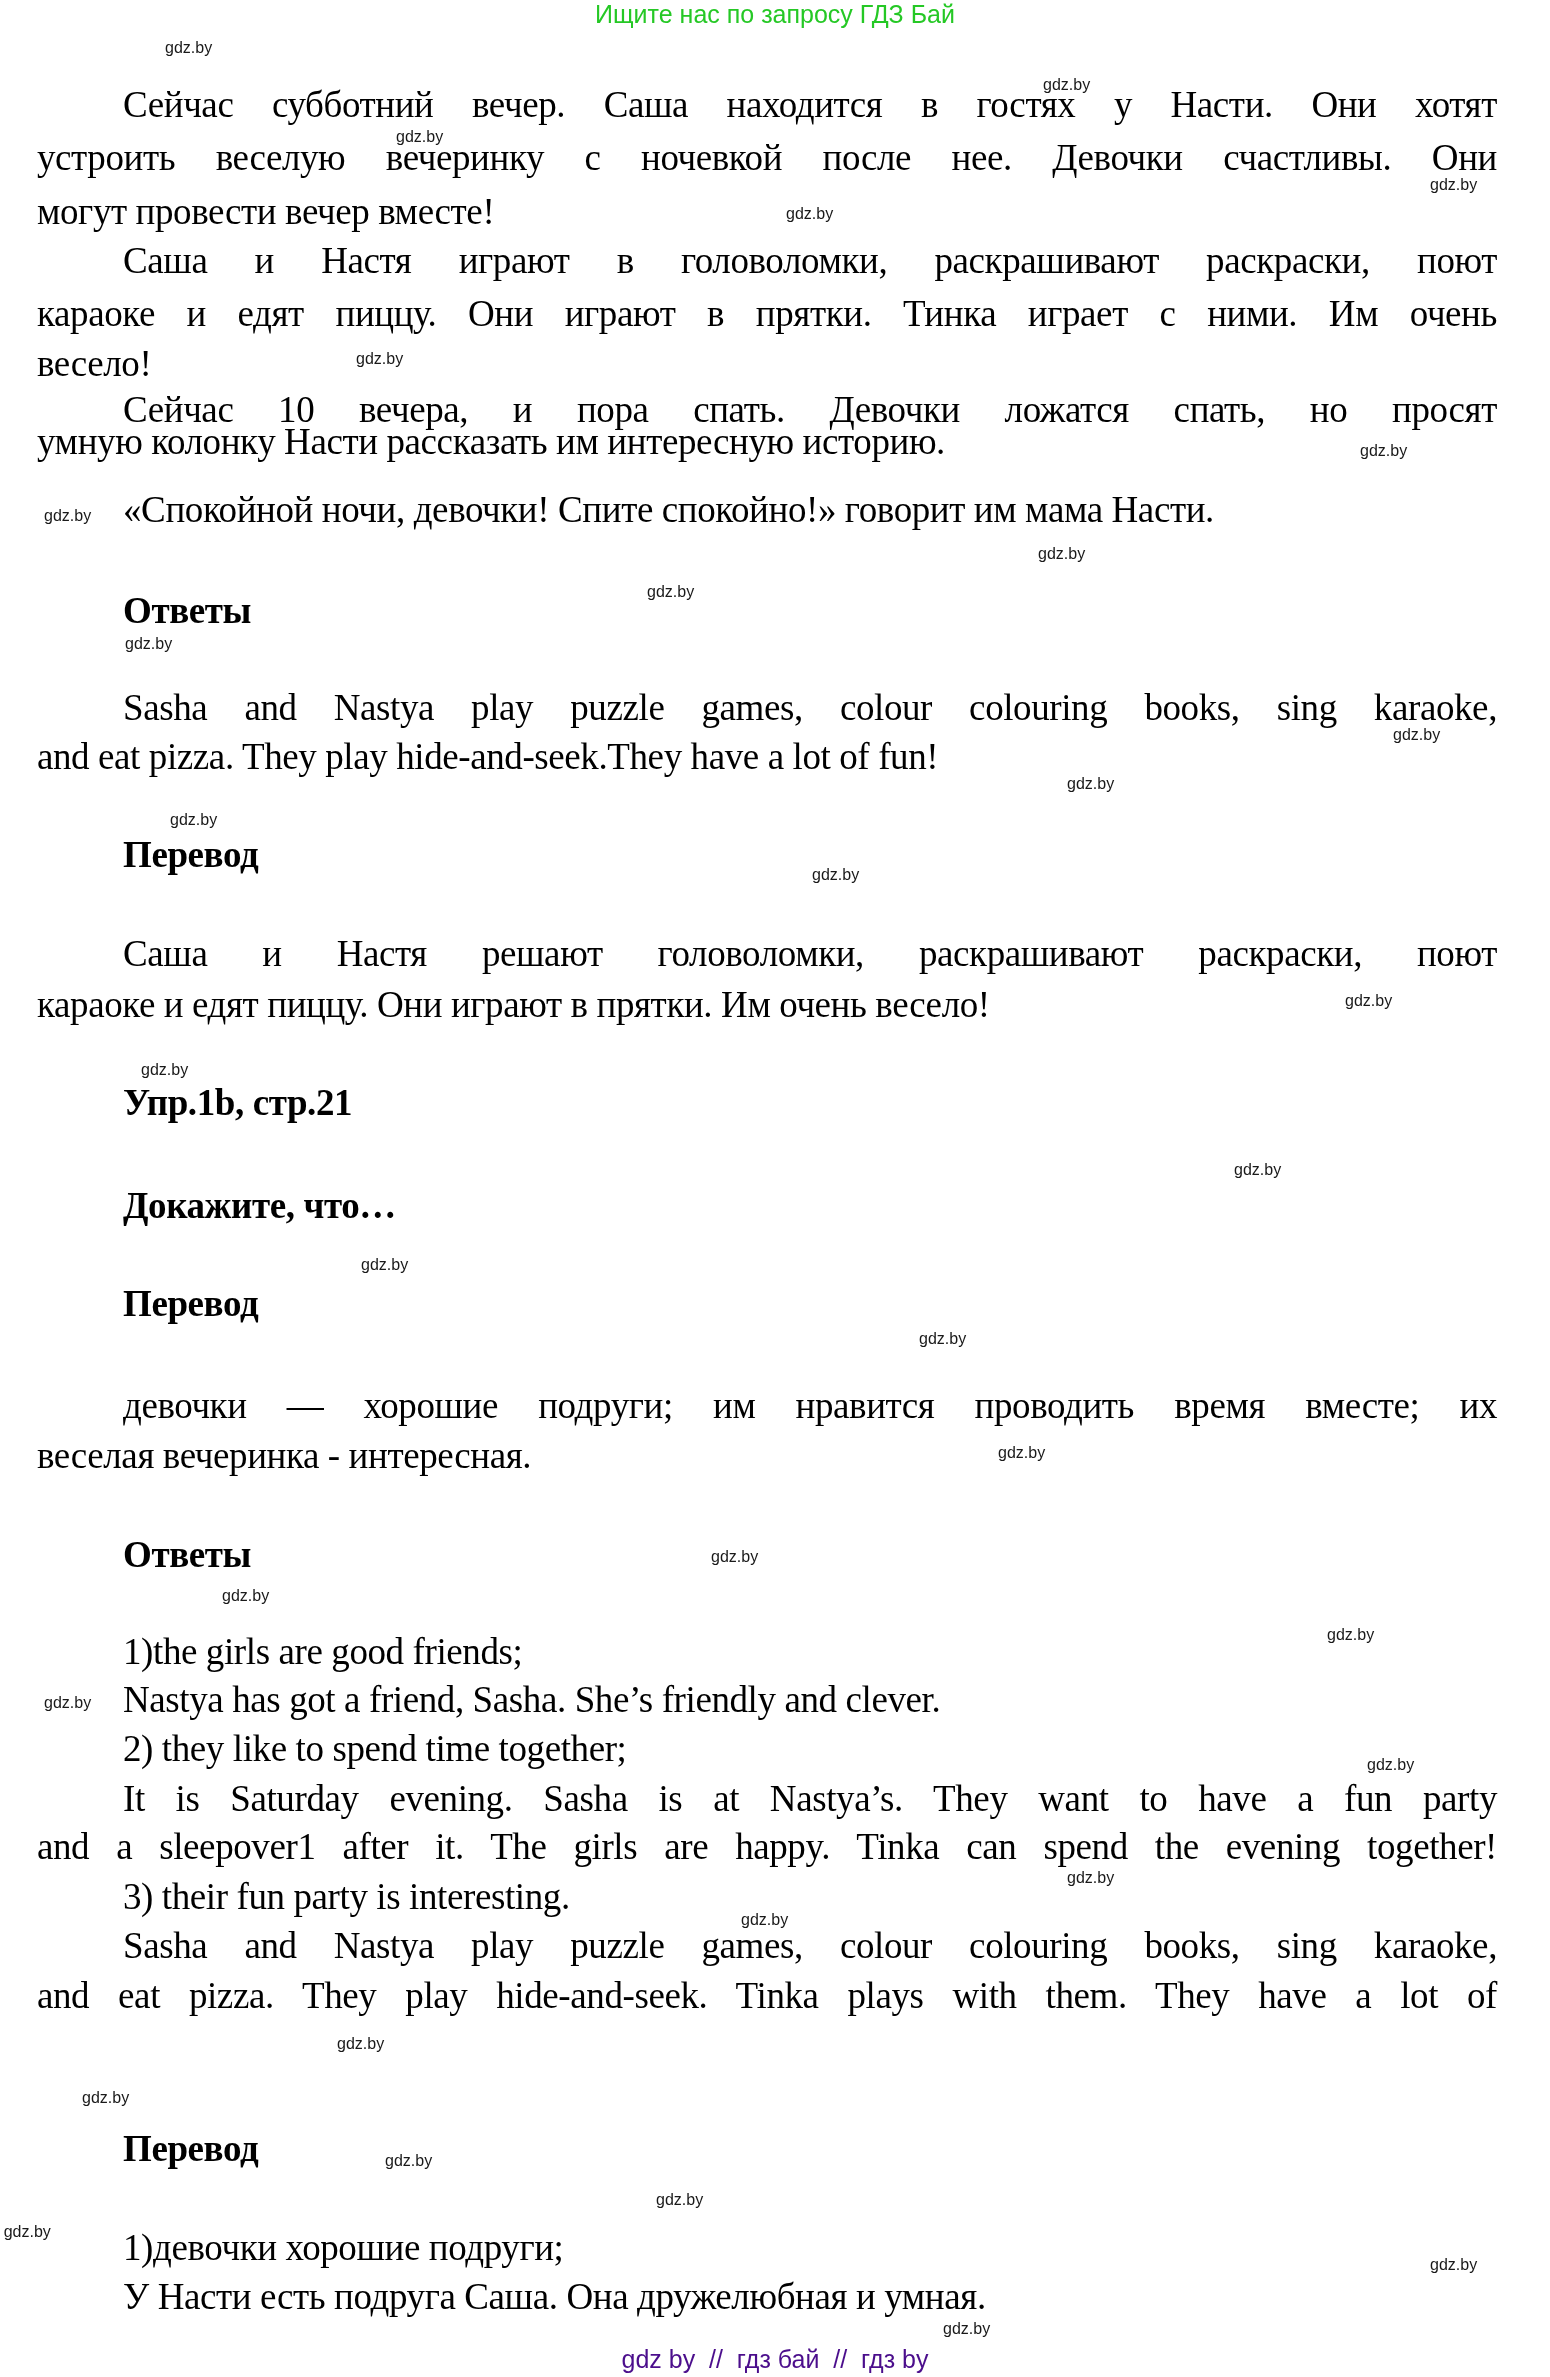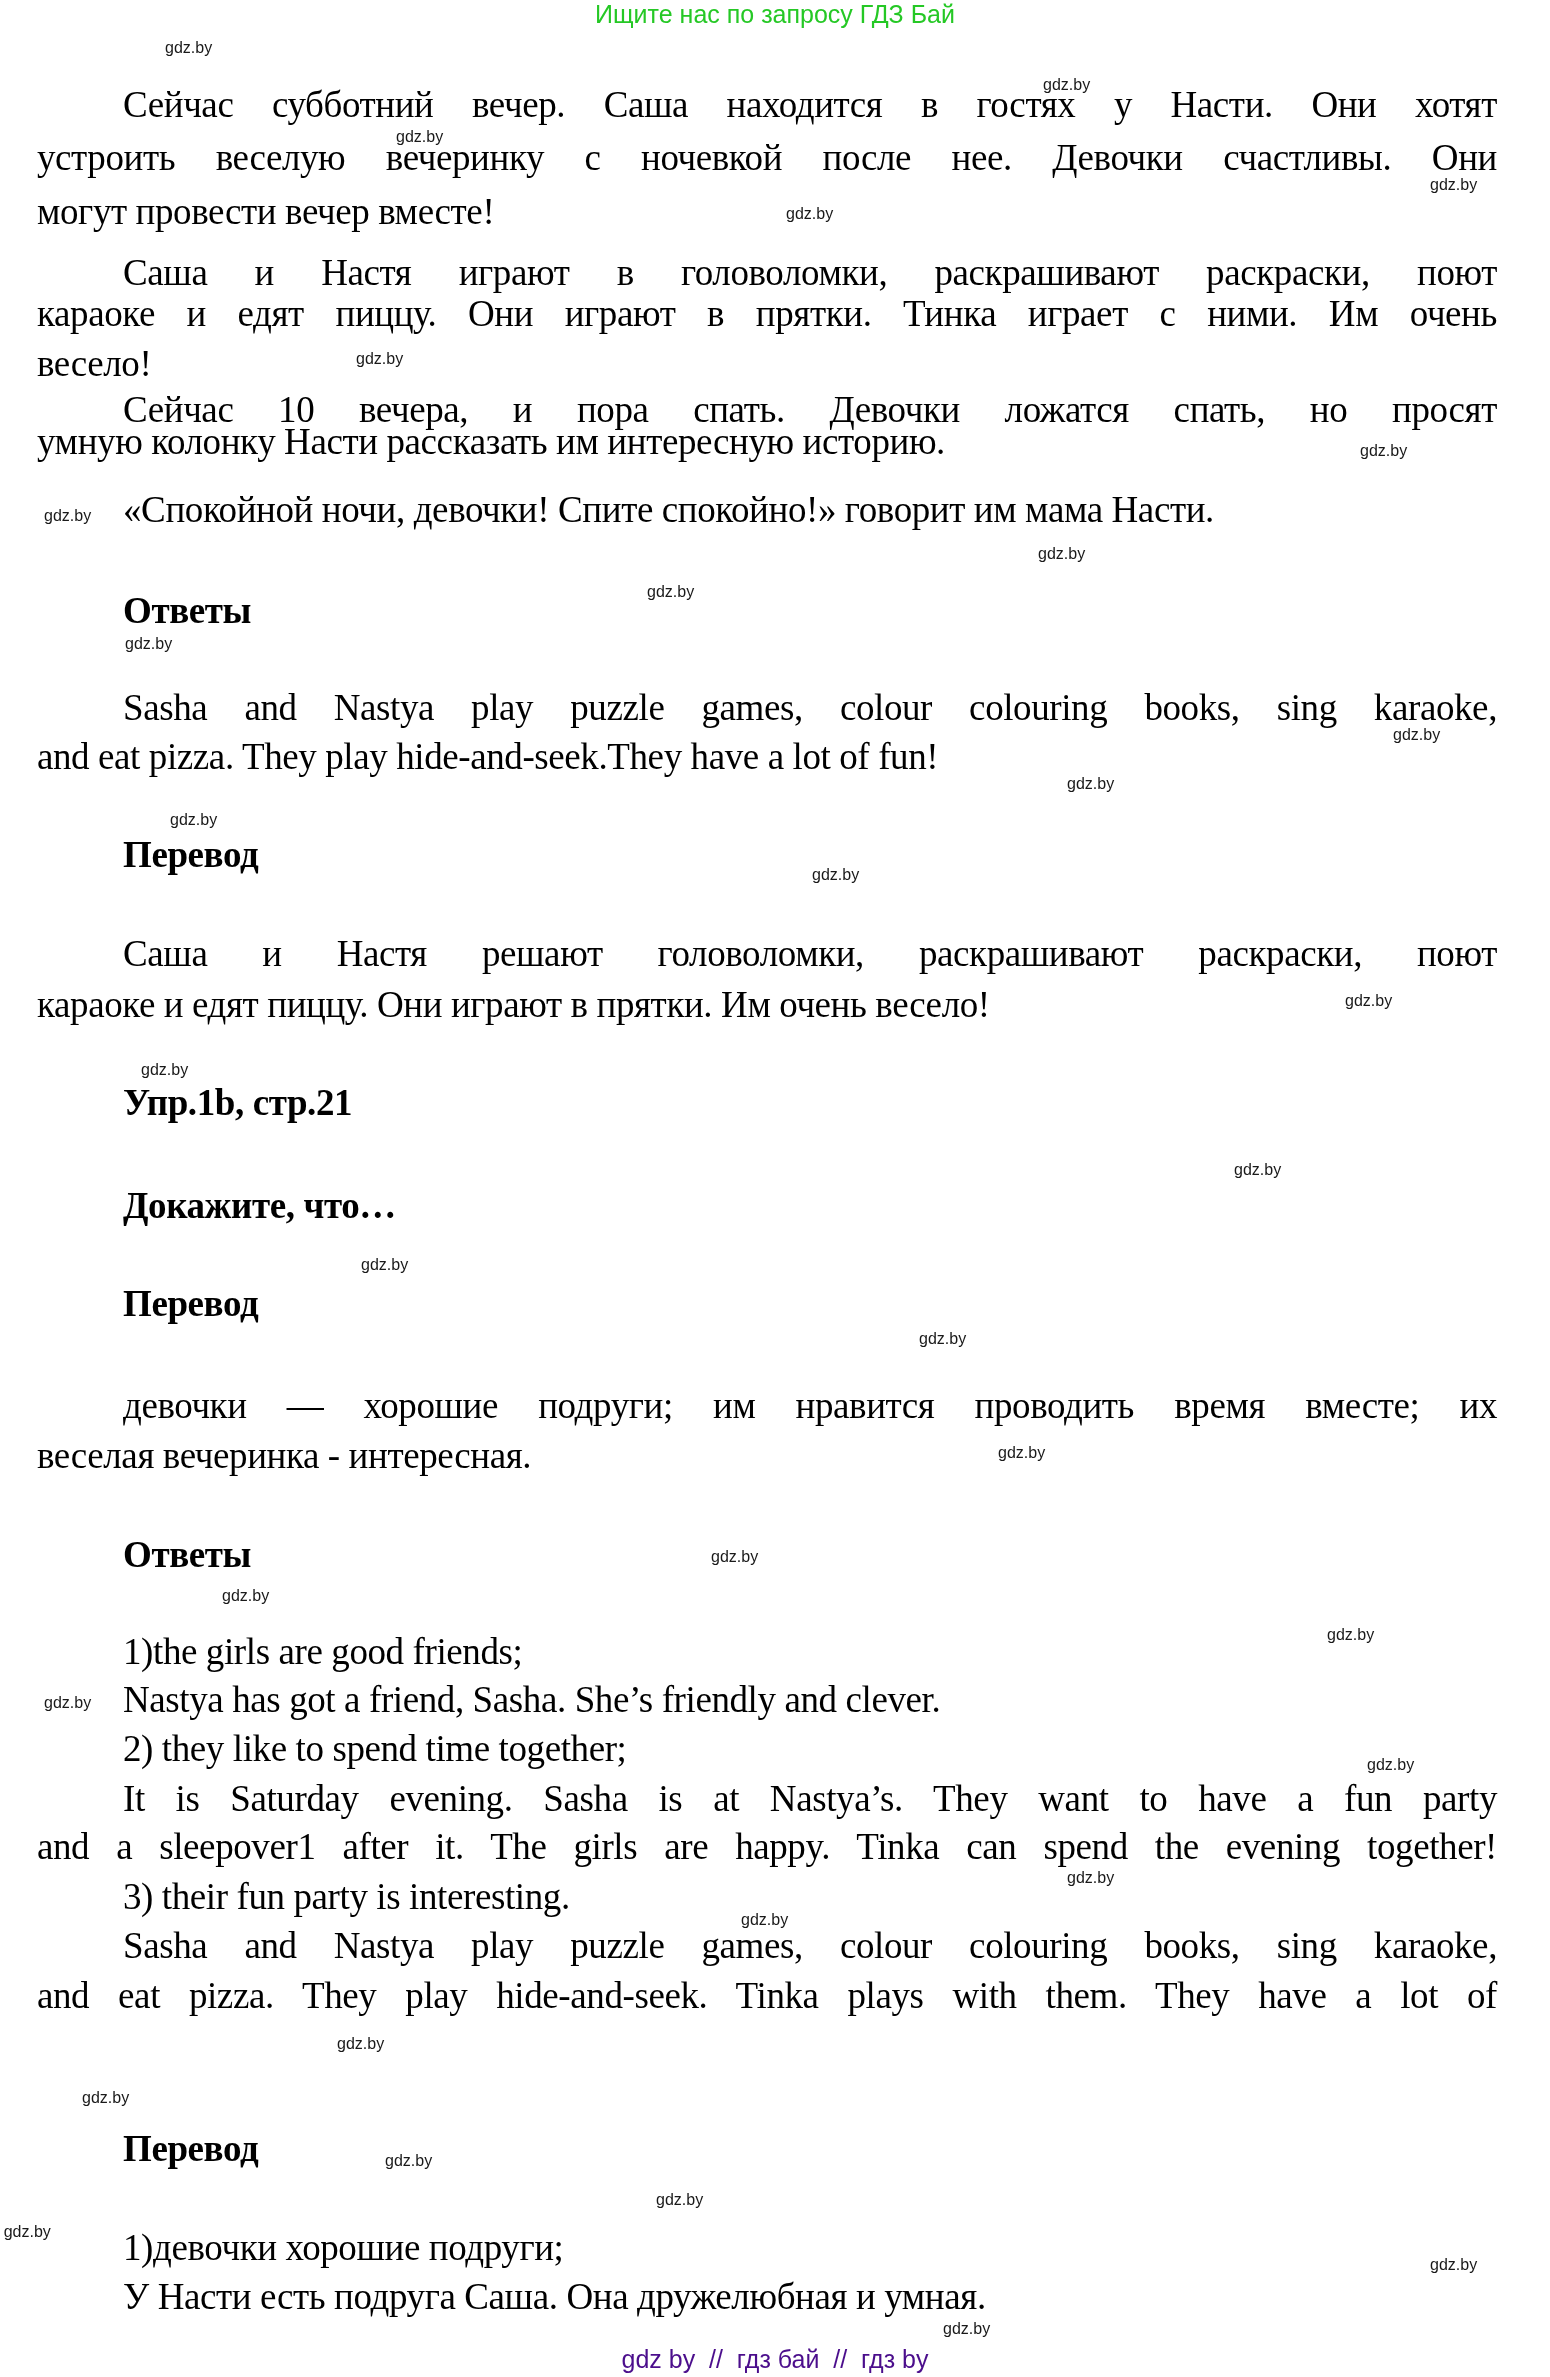--- a/index.html
+++ b/index.html
@@ -88,21 +88,21 @@
     <span class="wm" style="left: 656px; top: 2188px; color: rgb(26, 26, 26);">gdz.by</span>
     <span class="wm" style="left: 3.7px; top: 2220px; color: rgb(26, 26, 26);">gdz.by</span>
     <span class="wm" style="left: 1430px; top: 2253px; color: rgb(26, 26, 26);">gdz.by</span>
     <span class="wm" style="left: 943px; top: 2317px; color: rgb(26, 26, 26);">gdz.by</span>
   </div>
 
 <div class="doc-layer">
     <div class="line indent stretch" style="top: 83px;">Сейчас субботний вечер. Саша находится в гостях у Насти. Они хотят</div>
     <div class="line stretch" style="top: 136px;">устроить веселую вечеринку с ночевкой после нее. Девочки счастливы. Они</div>
     <div class="line" style="top: 190px;">могут провести вечер вместе!</div>
-    <div class="line indent stretch" style="top: 251px;">Саша и Настя играют в головоломки, раскрашивают раскраски, поют</div>
+    <div class="line indent stretch" style="top: 239px;">Саша и Настя играют в головоломки, раскрашивают раскраски, поют</div>
     <div class="line stretch" style="top: 292px;">караоке и едят пиццу. Они играют в прятки. Тинка играет с ними. Им очень</div>
     <div class="line" style="top: 342px;">весело!</div>
     <div class="line indent stretch" style="top: 388px;">Сейчас 10 вечера, и пора спать. Девочки ложатся спать, но просят</div>
     <div class="line" style="top: 420px;">умную колонку Насти рассказать им интересную историю.</div>
     <div class="line indent" style="top: 488px;">«Спокойной ночи, девочки! Спите спокойно!» говорит им мама Насти.</div>
     <div class="line bold indent" style="top: 589px;">Ответы</div>
     <div class="line indent stretch" style="top: 686px;">Sasha and Nastya play puzzle games, colour colouring books, sing karaoke,</div>
     <div class="line" style="top: 735px;">and eat pizza. They play hide-and-seek.They have a lot of fun!</div>
     <div class="line bold indent" style="top: 833px;">Перевод</div>
     <div class="line indent stretch" style="top: 932px;">Саша и Настя решают головоломки, раскрашивают раскраски, поют</div>

